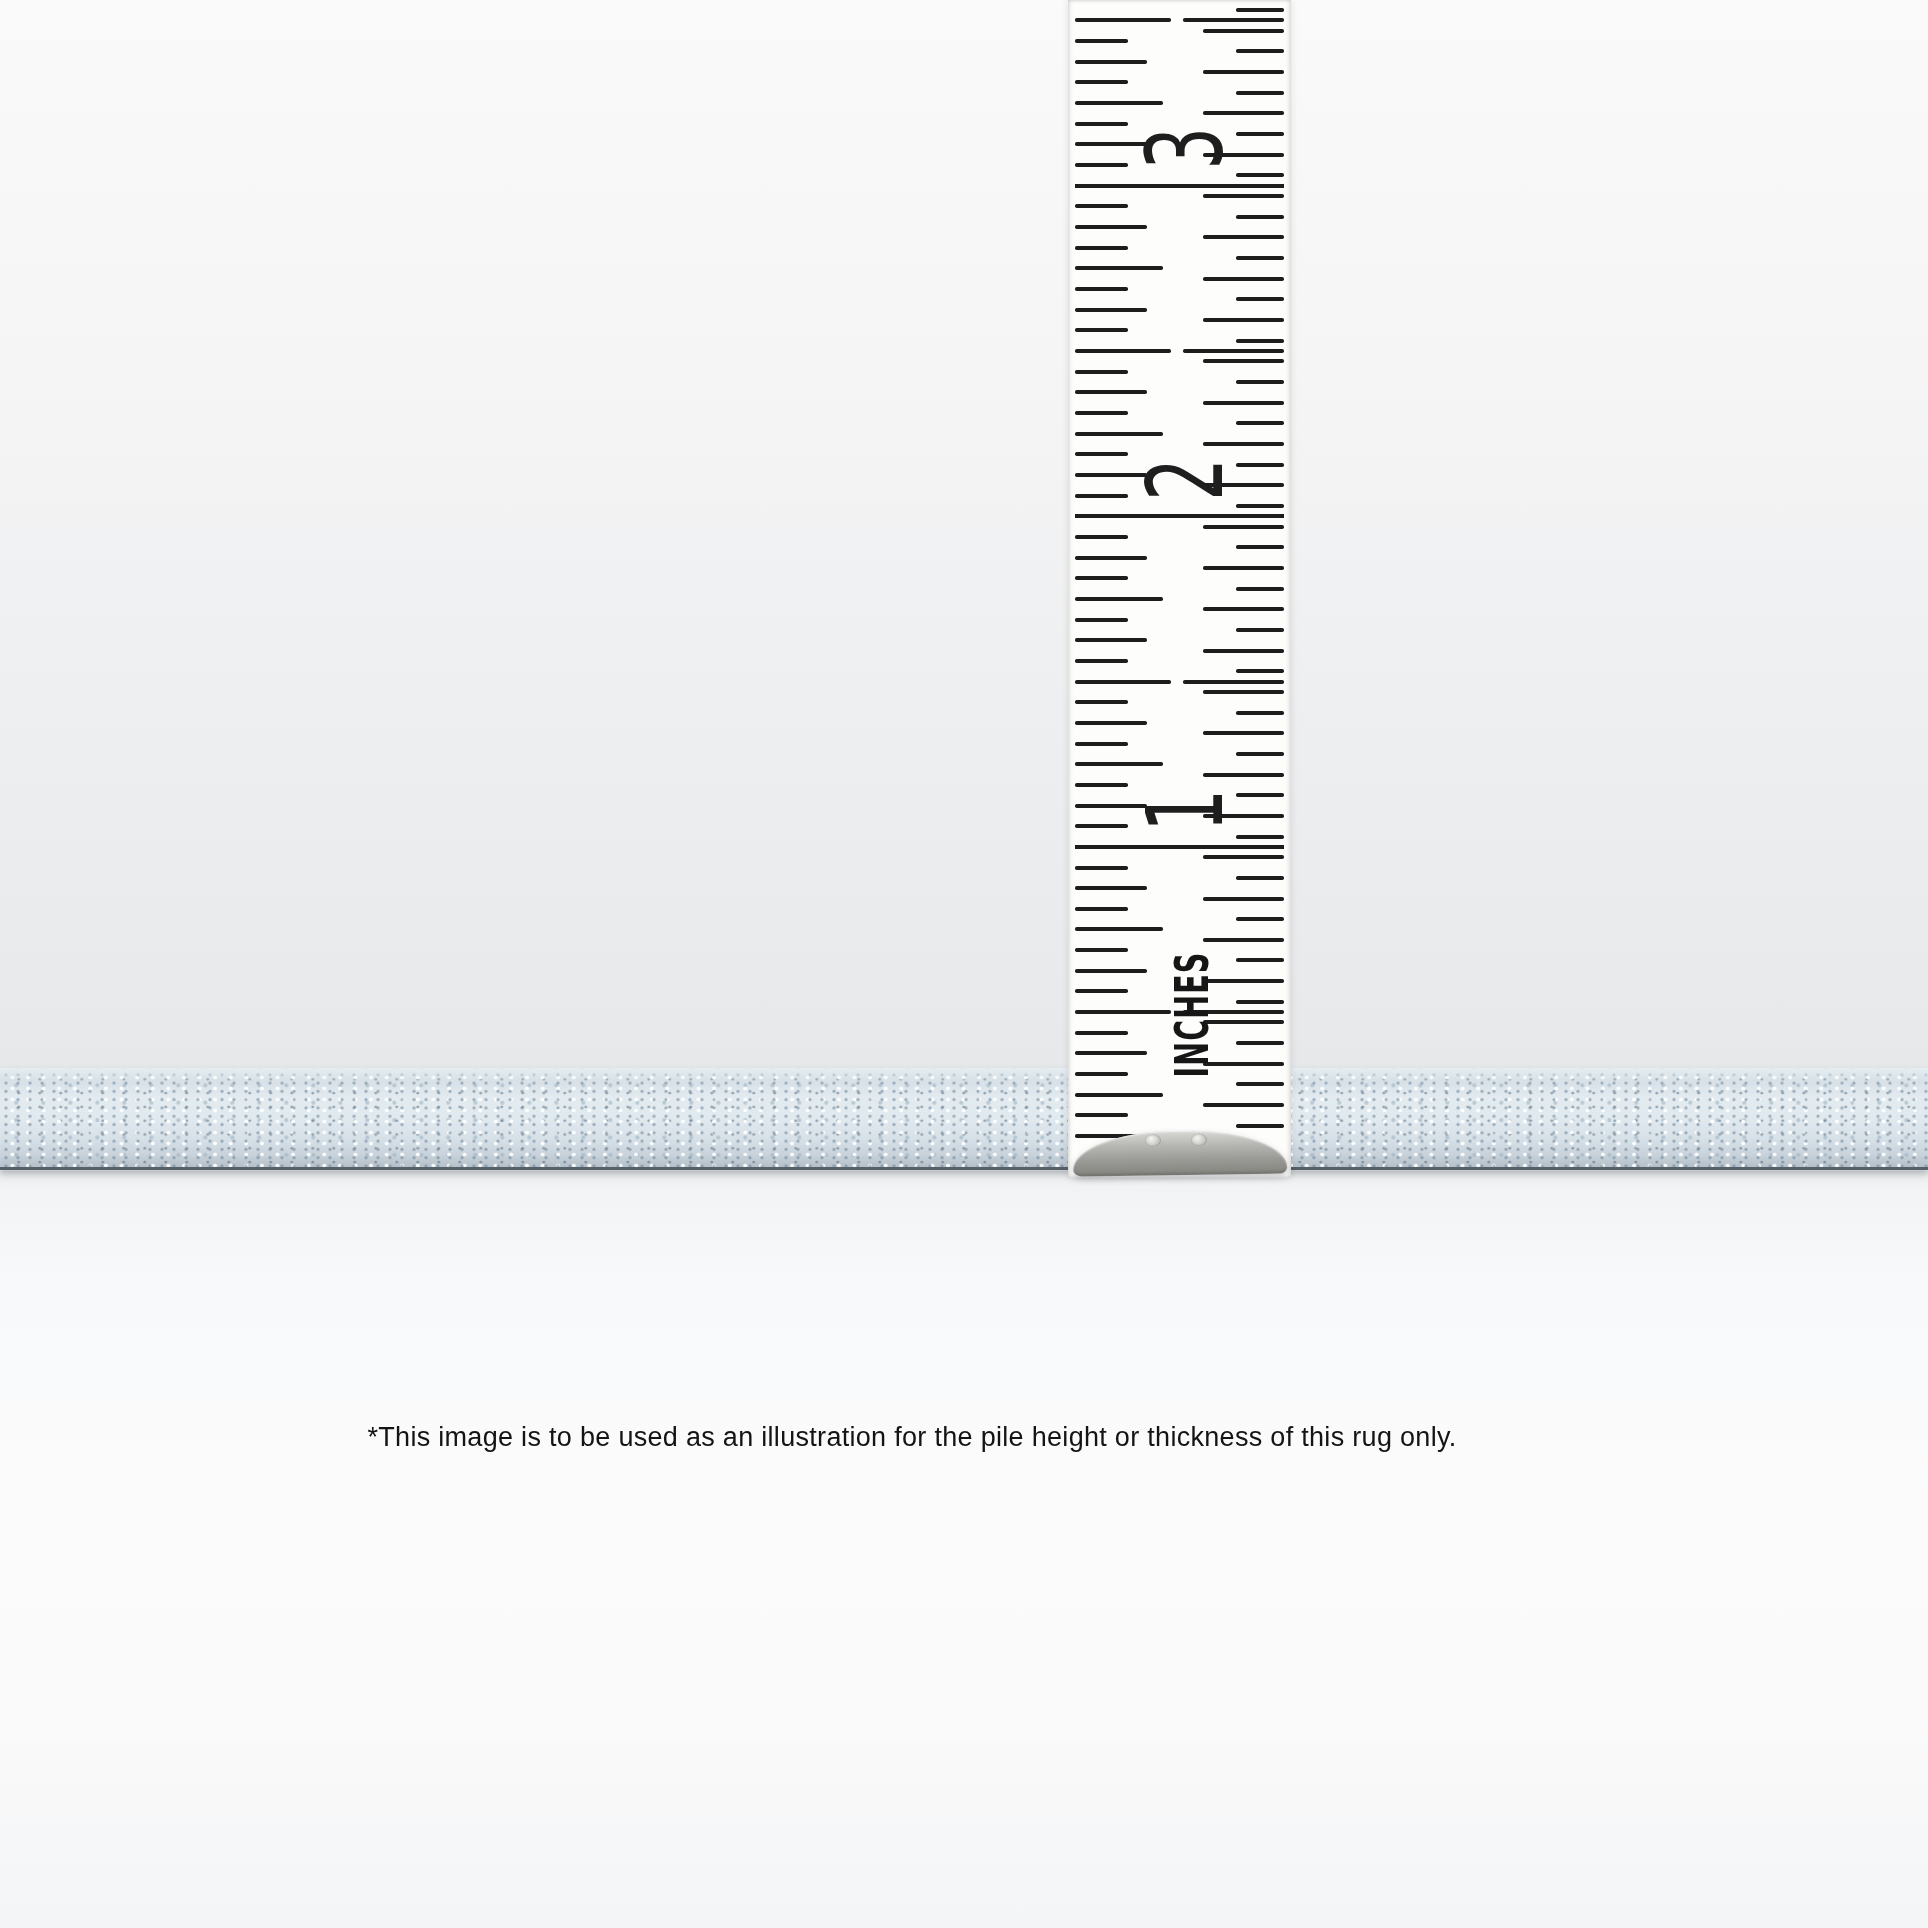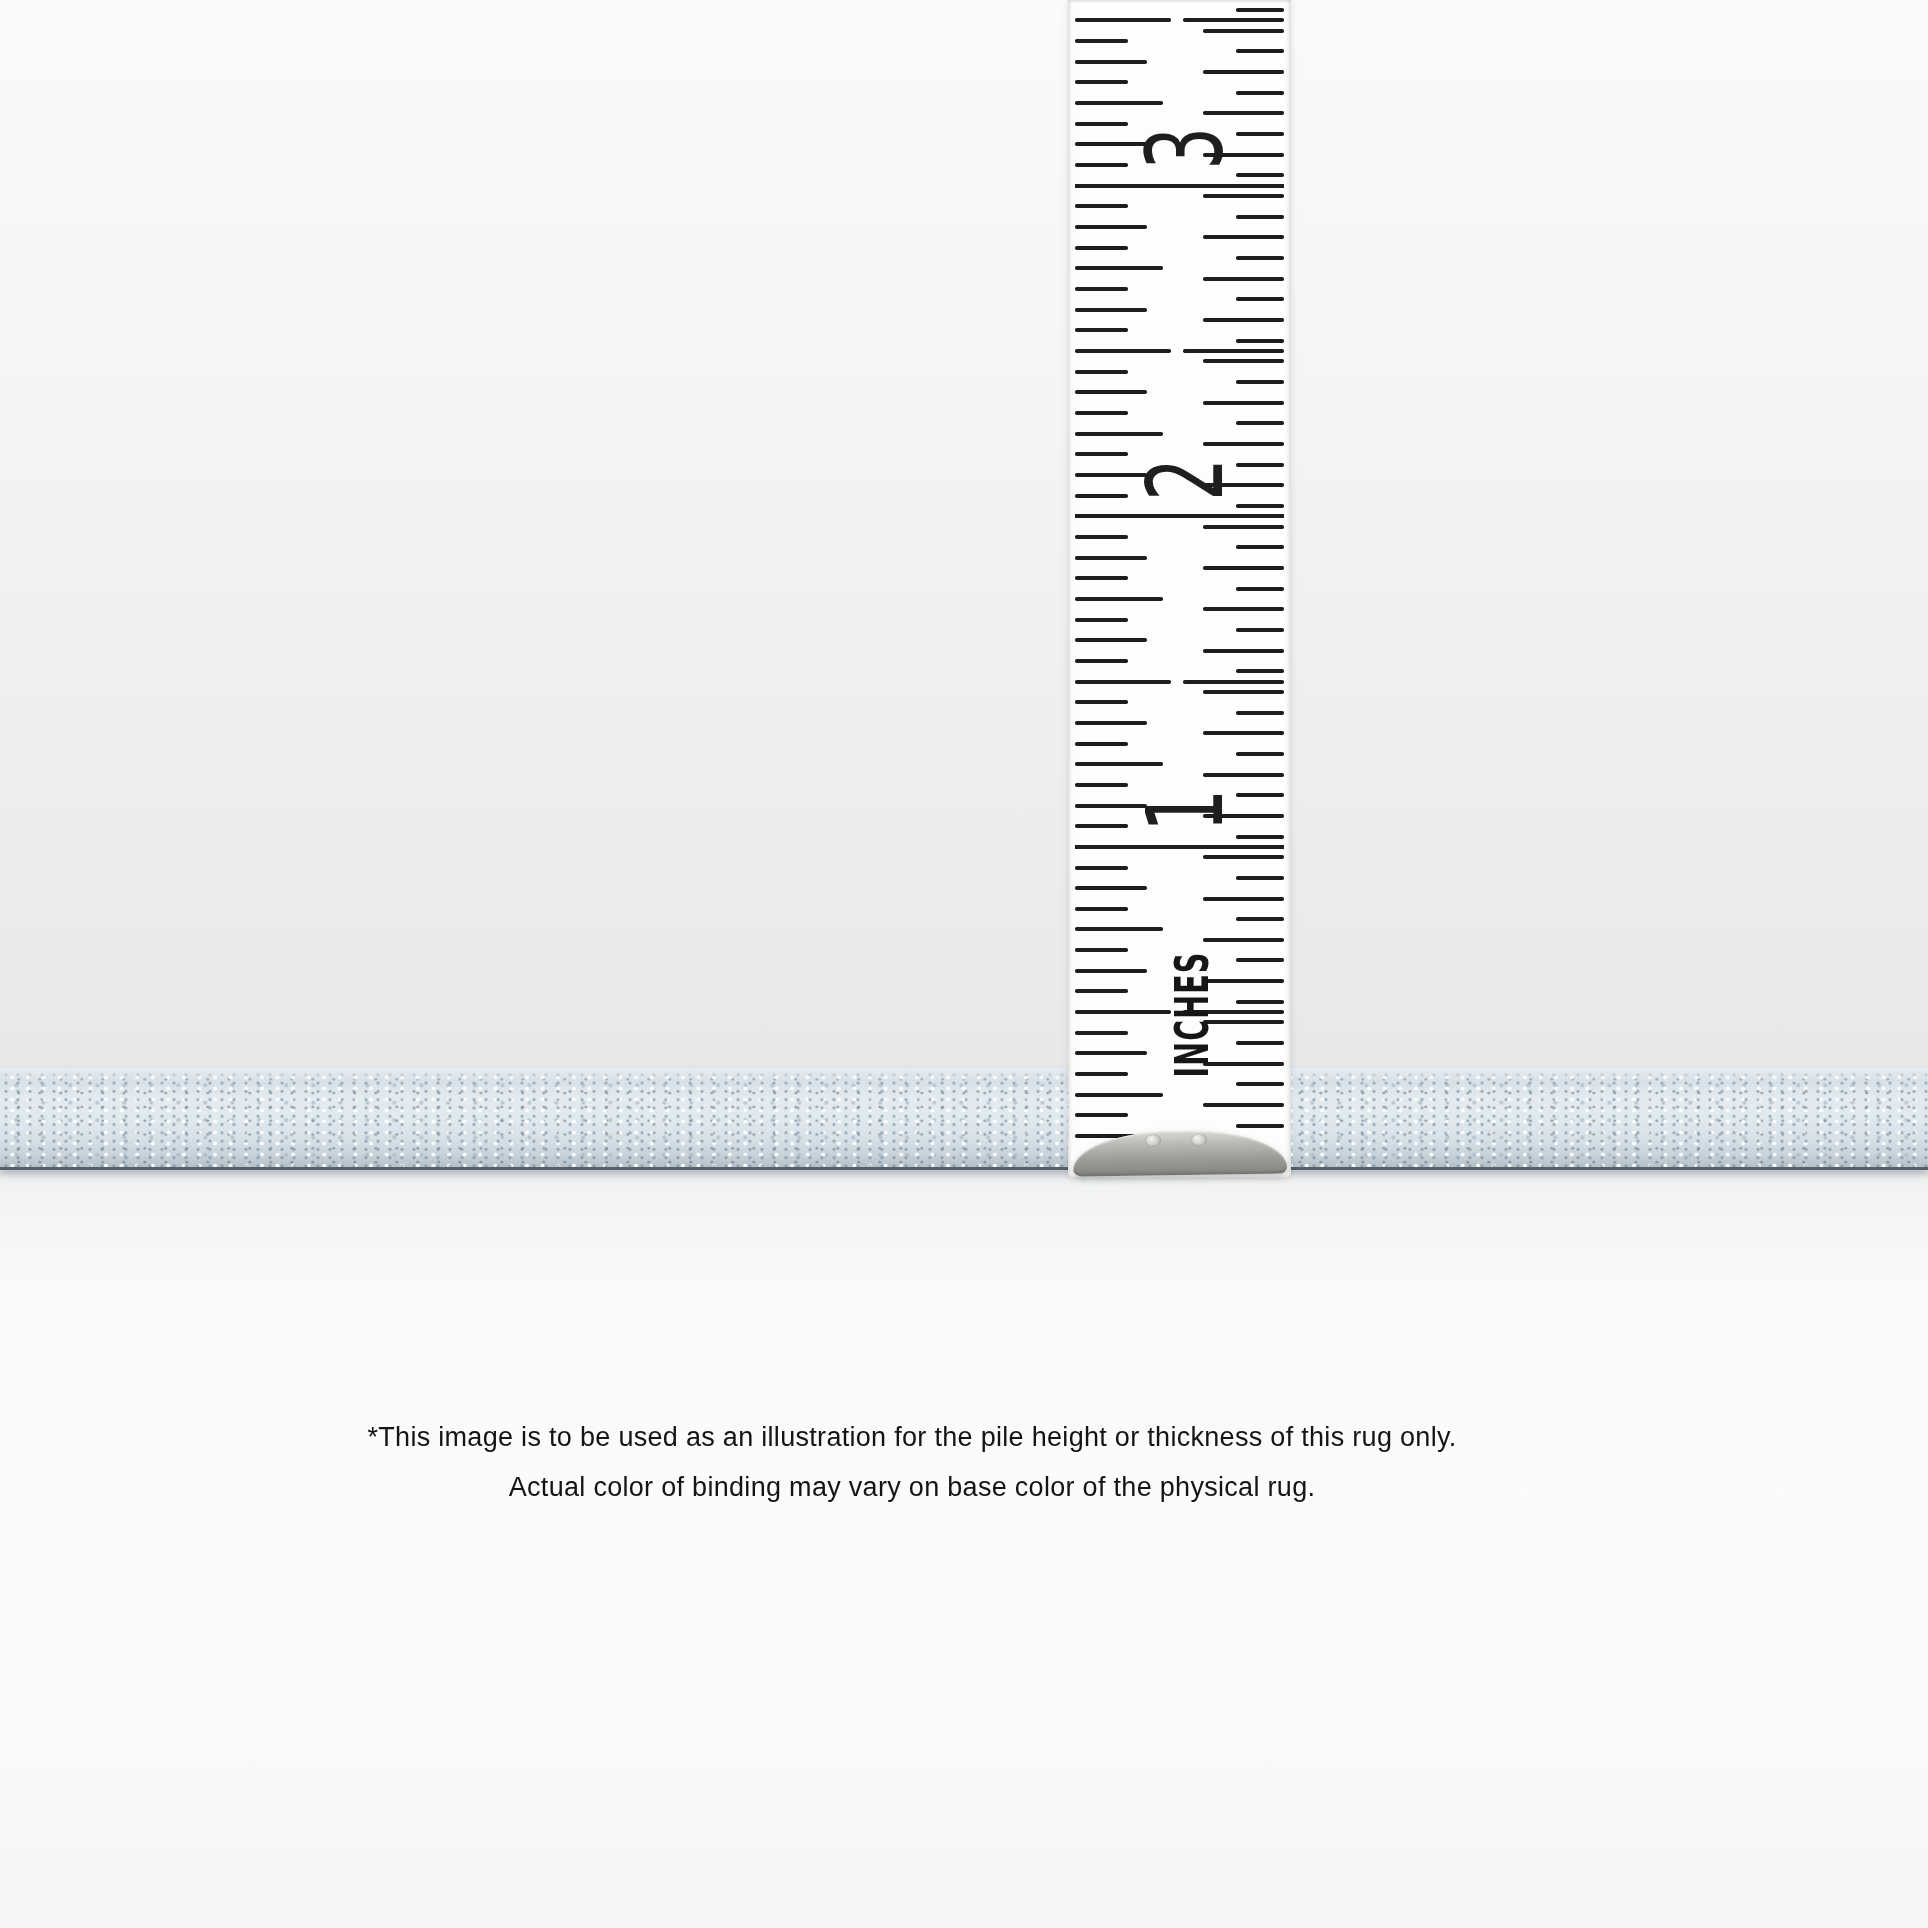--- a/index.html
+++ b/index.html
@@ -206,16 +206,15 @@
       </div>
     <div class="unit">INCHES</div>
     <div class="metal">
       <span class="rivet r1"></span>
       <span class="rivet r2"></span>
     </div>
   </div>
 
   <div class="caption">
     <p>*This image is to be used as an illustration for the pile height or thickness of this rug only.</p>
-    <p>Actual color of binding may vary on base color of the physical rug.</p>
   </div>
 </div>
 
 
 </body></html>

